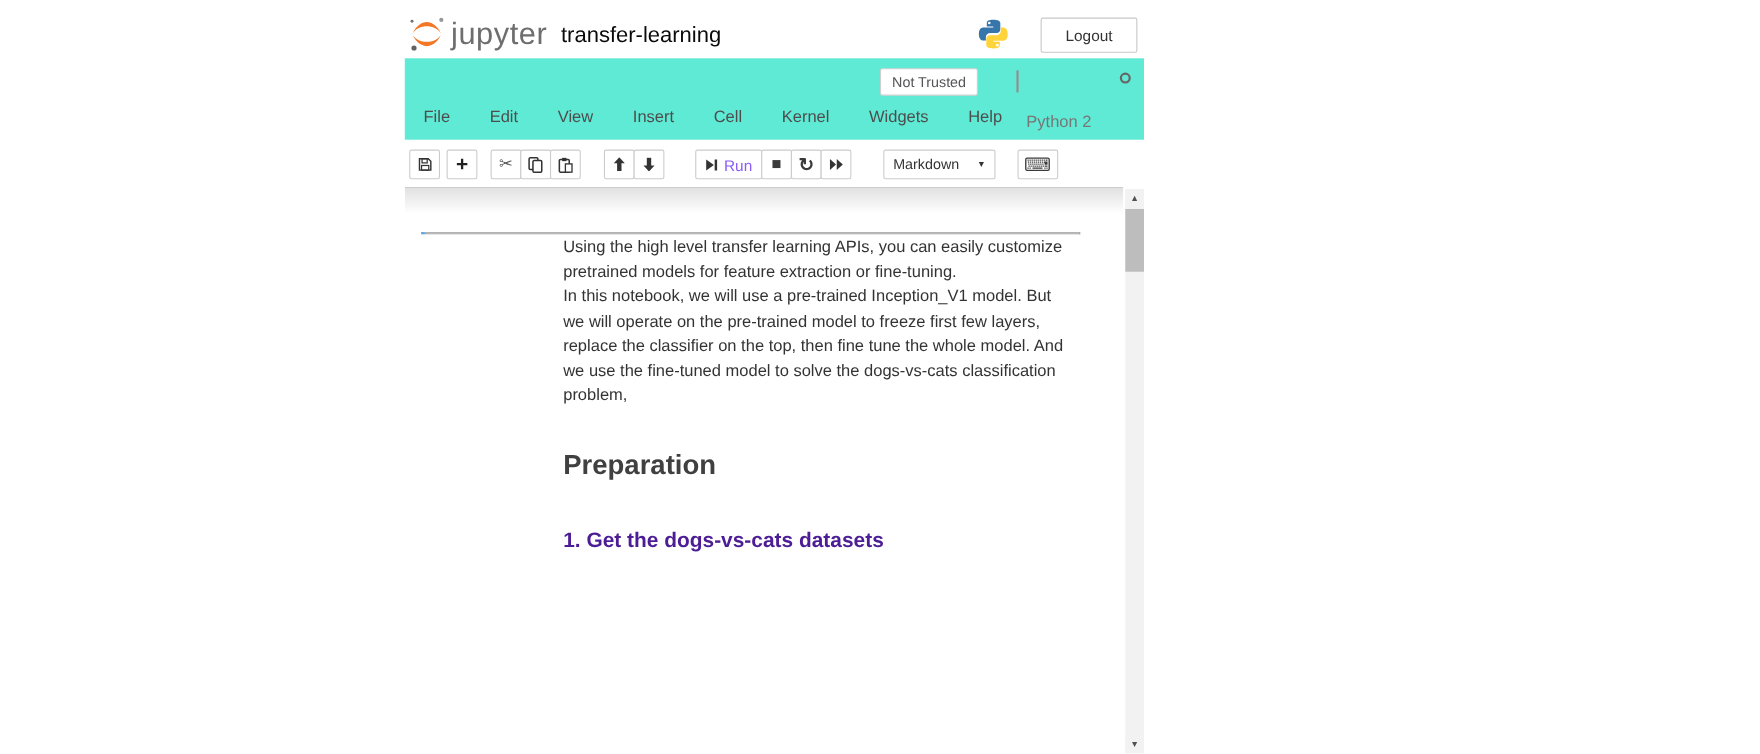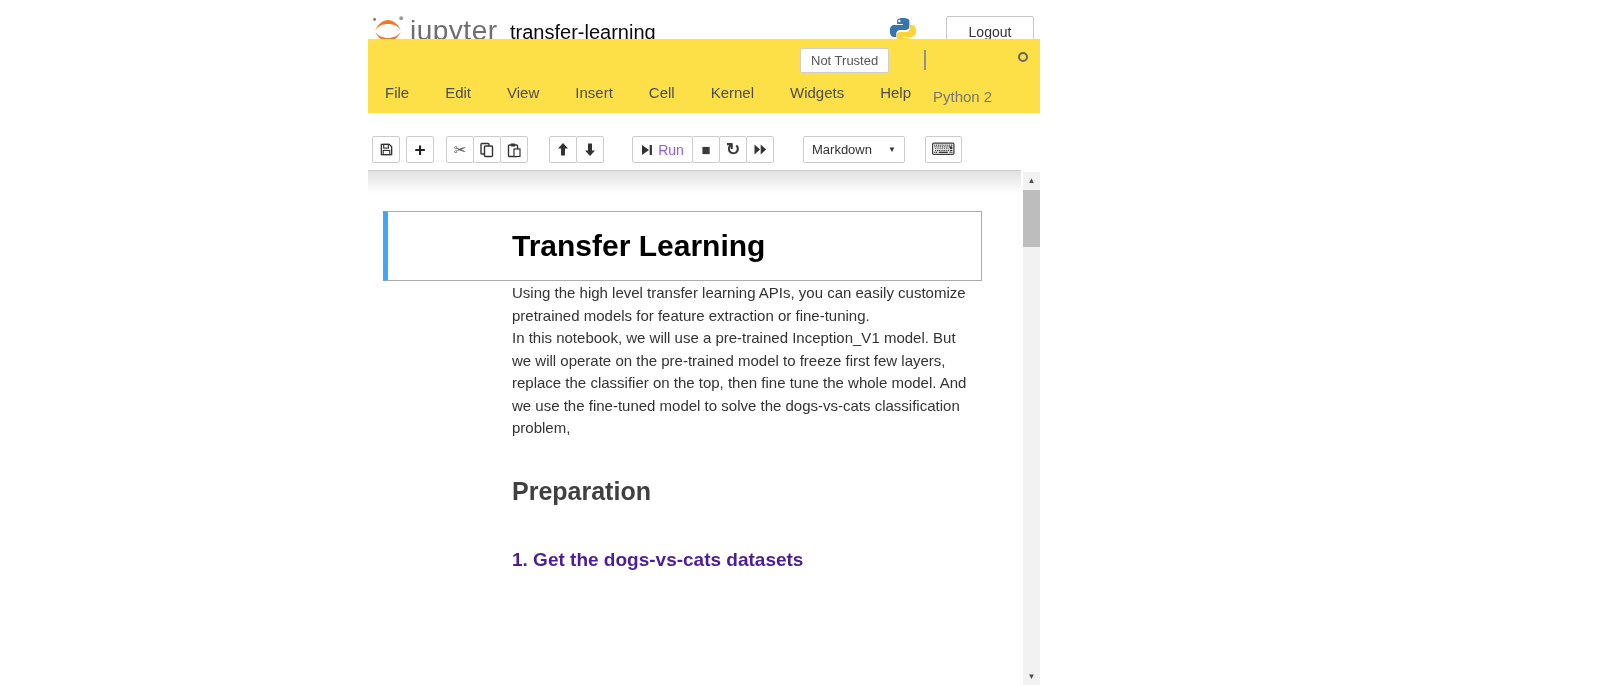--- a/index.html
+++ b/index.html
@@ -17,21 +17,21 @@
   .nbtitle { position:absolute; left:142px; top:11px; font-size:20px; color:#0a0a0a; }
   .pylogo { position:absolute; left:520px; top:6px; width:30px; height:30px; }
   .logout {
     position:absolute; left:578px; top:6px; width:88px; height:32px;
     background:#fff; border:1px solid #c8c8c8; border-radius:2px;
     font-size:14px; color:#333; font-family:"Liberation Sans", sans-serif;
     display:flex; align-items:center; justify-content:center; cursor:pointer;
   }
 
   
-  .menubar { position:absolute; left:0; top:29px; width:100%; height:74px; background:#fde047; }
+  .menubar { position:absolute; left:0; top:43px; width:100%; height:74px; background:#5eead4; }
   .trust-badge {
     position:absolute; left:432px; top:9px; height:25px; padding:0 10px;
     background:#fff; border:1px solid #cfcfcf; border-radius:2px;
     font-size:13px; color:#555; display:flex; align-items:center; cursor:pointer;
   }
   .kernel-sep { position:absolute; left:556px; top:11px; width:2px; height:20px; background:#909090; }
   .kernel-name { position:absolute; left:565px; top:13px; font-size:15px; color:#777;margin-top:36px; }
   .kernel-circle {
     position:absolute; left:650px; top:13px; width:10px; height:10px;
     border:2px solid #666; border-radius:50%; background:transparent;
@@ -217,23 +217,20 @@
   </div>
 
   <div class="scrollarea">
     <div class="shadowband"></div>
 
     <div class="cells">
 
       <div class="cell selected cell-heading1">
         <div class="cell-row">
           <div class="prompt"></div>
-          <div class="innercell">
-            <h1>Transfer Learning</h1>
-          </div>
         </div>
       </div>
 
       <div class="cell">
         <div class="cell-row">
           <div class="prompt"></div>
           <div class="innercell">
             <p class="p-first">Using the high level transfer learning APIs, you can easily customize pretrained models for feature extraction or fine-tuning.</p>
             <p class="p-follow">In this notebook, we will use a pre-trained Inception_V1 model. But we will operate on the pre-trained model to freeze first few layers, replace the classifier on the top, then fine tune the whole model. And we use the fine-tuned model to solve the dogs-vs-cats classification problem,</p>
           </div>

